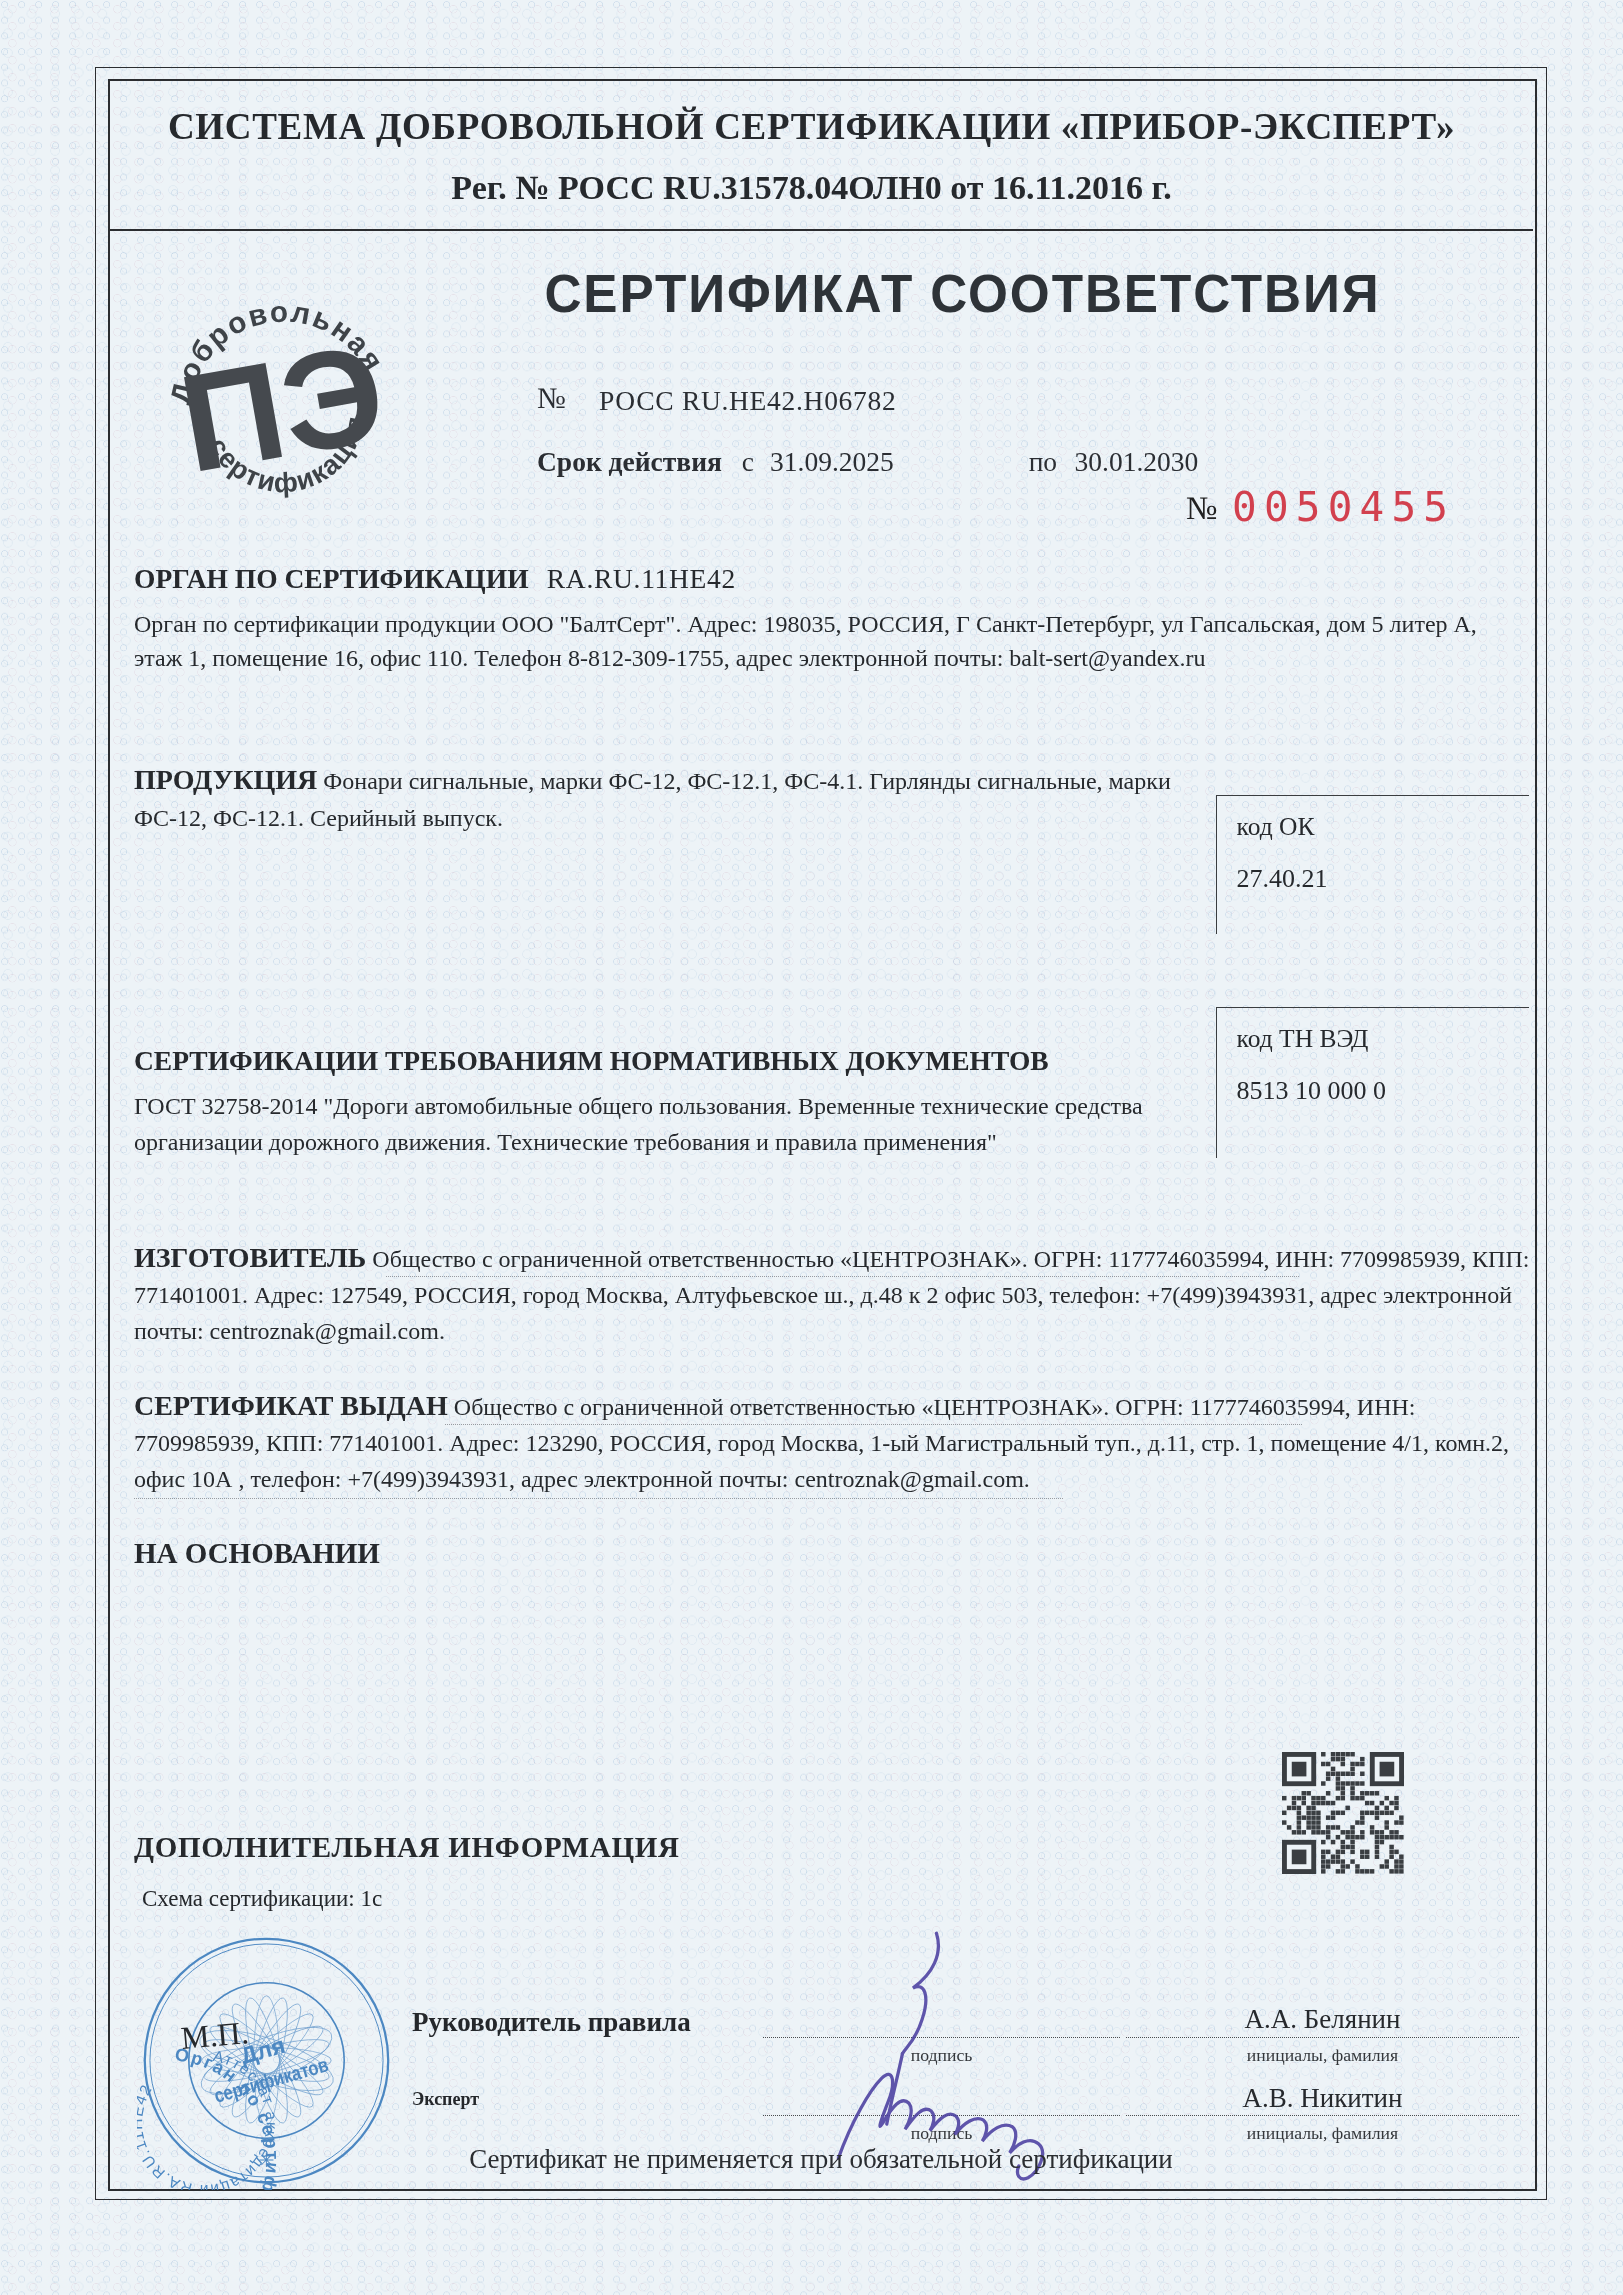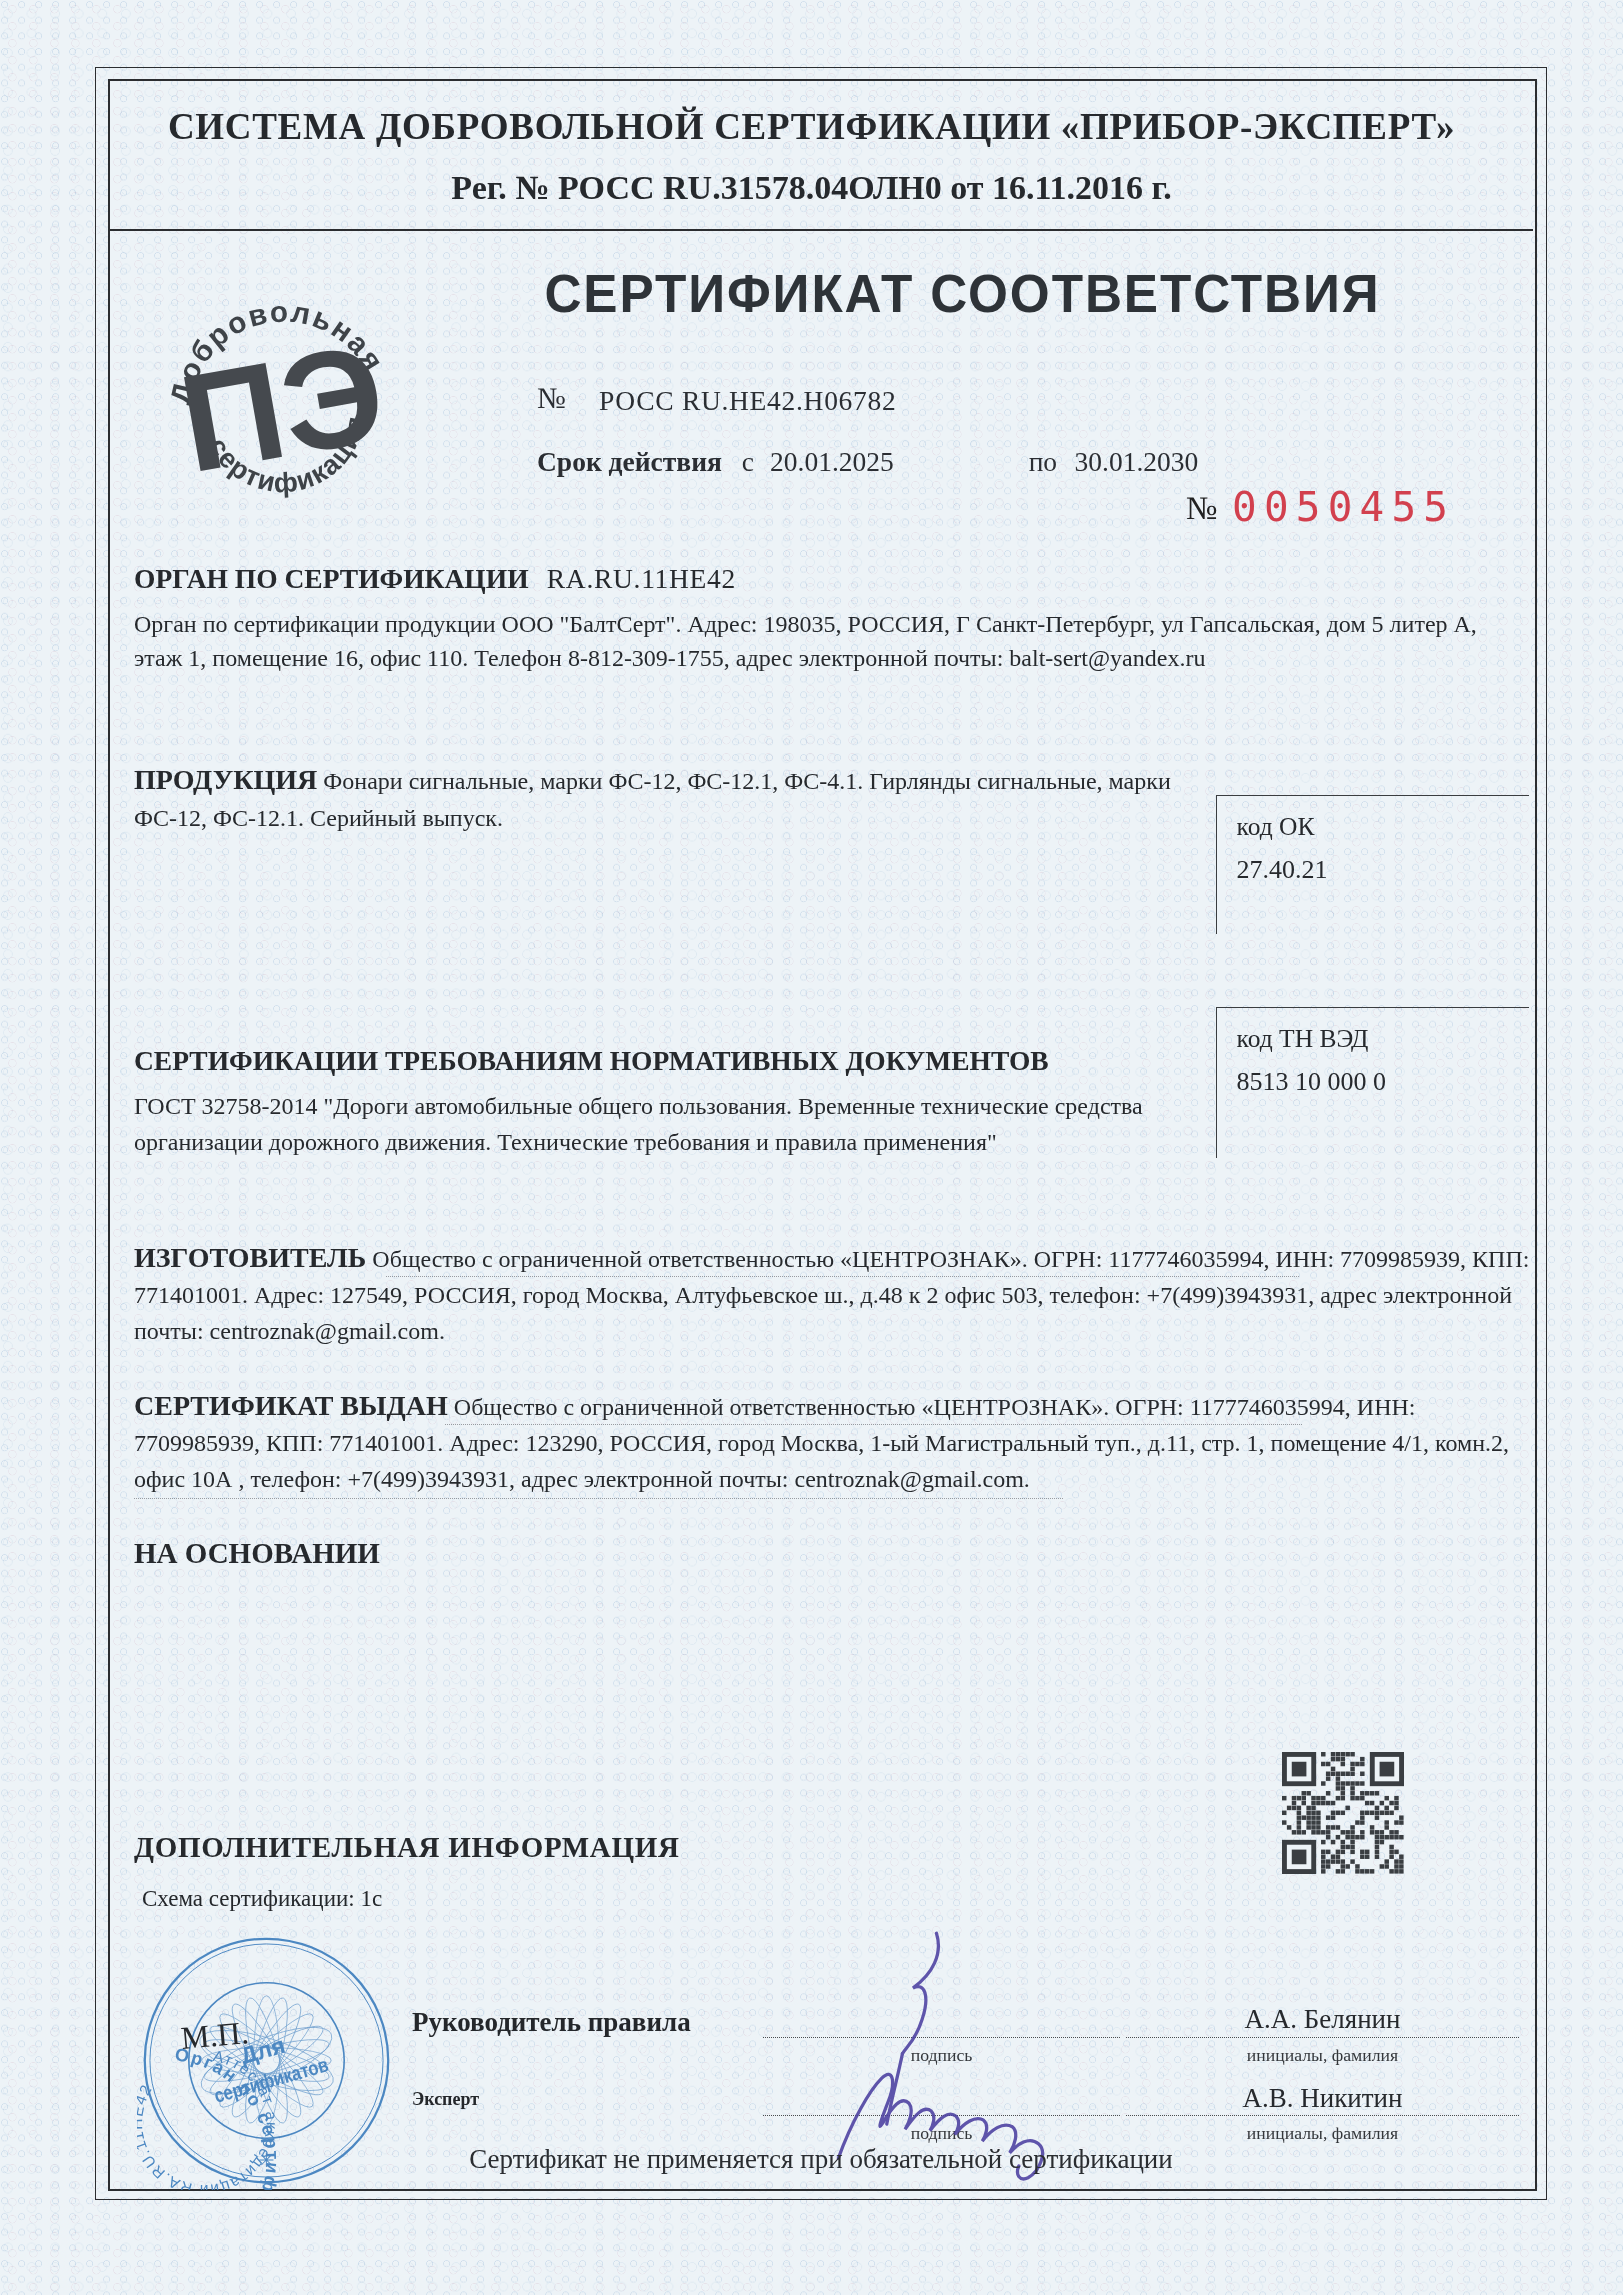--- a/index.html
+++ b/index.html
@@ -39,21 +39,21 @@
   .body-text{font-size:24px;line-height:34px;color:#26292d;}
   .inline-h{font-weight:bold;font-size:28px;}
   .org-h{left:134px;top:563px;}
   .org-code{font-weight:normal;font-size:27.5px;margin-left:18.3px;letter-spacing:0.7px;}
   .org-p{left:134px;top:607px;width:1397px;}
   .prod-p{left:134px;top:761px;width:1073px;line-height:37px;}
   .kod-box{border-top:1.3px solid #3a3d40;border-left:1.3px solid #3a3d40;}
   .kod-ok{left:1216px;top:795px;width:313px;height:139px;padding:15.7px 0 0 19.6px;box-sizing:border-box;}
   .kod-tnved{left:1216px;top:1007px;width:313px;height:151px;padding:15.7px 0 0 19.6px;box-sizing:border-box;}
   .kod-label{font-size:25.5px;color:#26292d;}
-  .kod-value{font-size:26px;color:#26292d;margin-top:13px;}
+  .kod-value{font-size:26px;color:#26292d;margin-top:22px;}
   .comp-h{left:134px;top:1045px;}
   .comp-p{left:134px;top:1088px;width:1060px;line-height:36px;}
   .manu-p{left:134px;top:1240px;width:1401px;line-height:36px;}
   .issued-p{left:134px;top:1388px;width:1401px;line-height:36px;}
   .basis-h{left:134px;top:1537px;font-size:29px;}
   .basis-p{left:134px;top:1583px;width:1401px;line-height:36px;}
   .addinfo-h{left:134px;top:1831px;font-size:29px;letter-spacing:0.7px;}
   .scheme-p{left:134px;top:1886px;font-size:23px;margin-left:8px;}
   .dotted{border-bottom:1.3px dotted rgba(70,70,75,.5);height:0;}
   
@@ -94,21 +94,21 @@
       <text x="170" y="268" font-size="205" font-weight="bold" text-anchor="middle" transform="scale(1,0.98)" fill="#45494e">ПЭ</text>
     </g>
   </svg>
 
   <div class="abs cert-title">СЕРТИФИКАТ СООТВЕТСТВИЯ</div>
   <div class="abs cert-no-label">№</div>
   <div class="abs cert-no-value">РОСС RU.НЕ42.Н06782</div>
   <div class="abs validity">
     <b>Срок действия</b>
     <span style="margin-left:13px;">с</span>
-    <span style="margin-left:9.2px;">20.01.2025</span>
+    <span style="margin-left:9.2px;">31.09.2025</span>
     <span style="margin-left:128px;font-family:Liberation Serif, serif;">по</span>
     <span style="margin-left:10.5px;">30.01.2030</span>
   </div>
   <div class="abs blank-no-label">№</div>
   <div class="abs blank-no-value">0050455</div>
 
   <div class="abs h-sec org-h">
     <span>ОРГАН ПО СЕРТИФИКАЦИИ</span><span class="org-code">RA.RU.11НЕ42</span>
   </div>
   <div class="abs body-text org-p">Орган по сертификации продукции ООО "БалтСерт". Адрес: 198035, РОССИЯ, Г Санкт-Петербург, ул Гапсальская, дом 5 литер А, этаж 1, помещение 16, офис 110. Телефон 8-812-309-1755, адрес электронной почты: balt-sert@yandex.ru</div>

